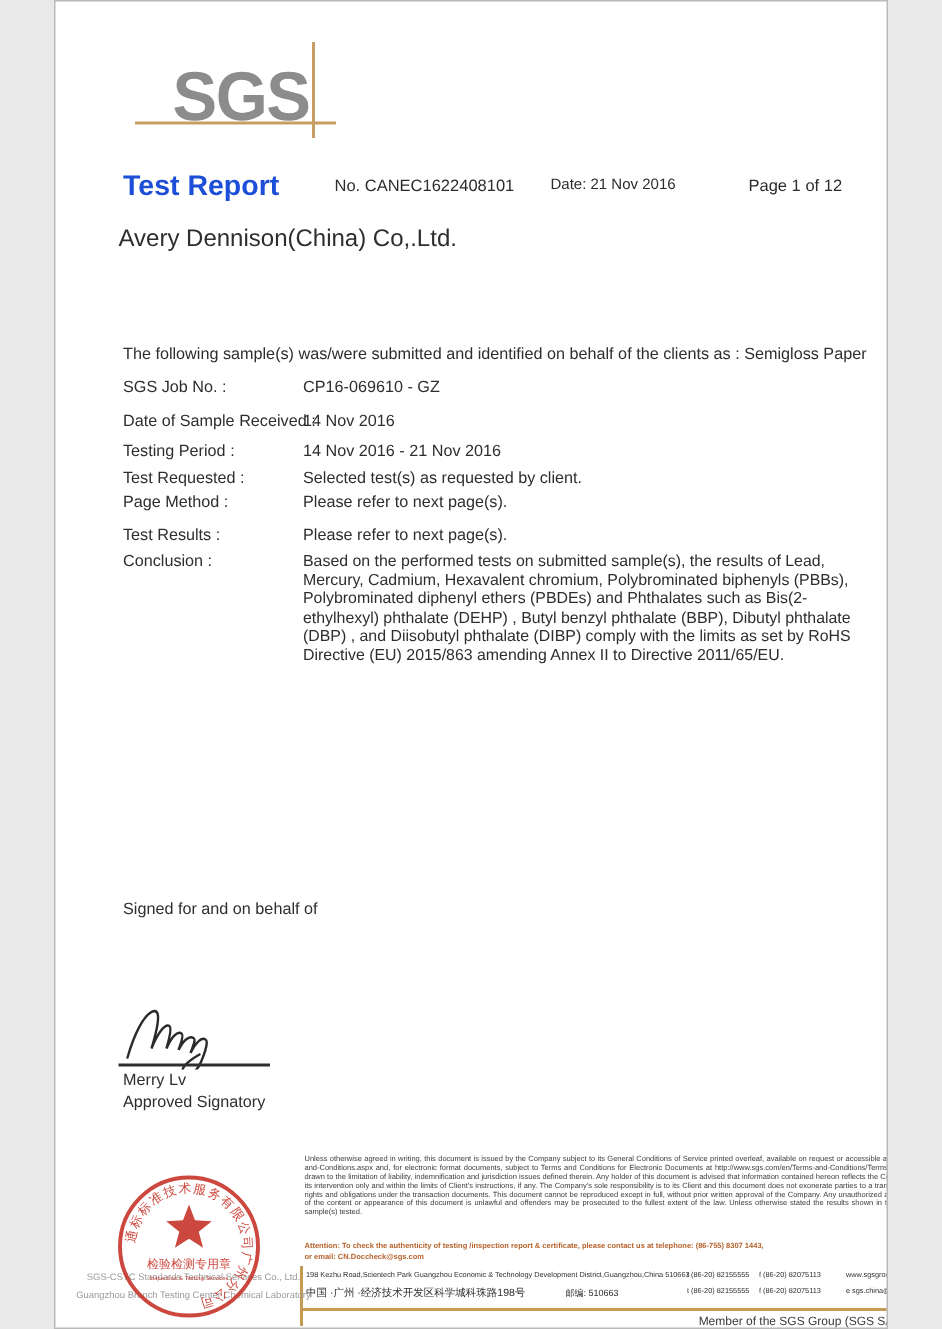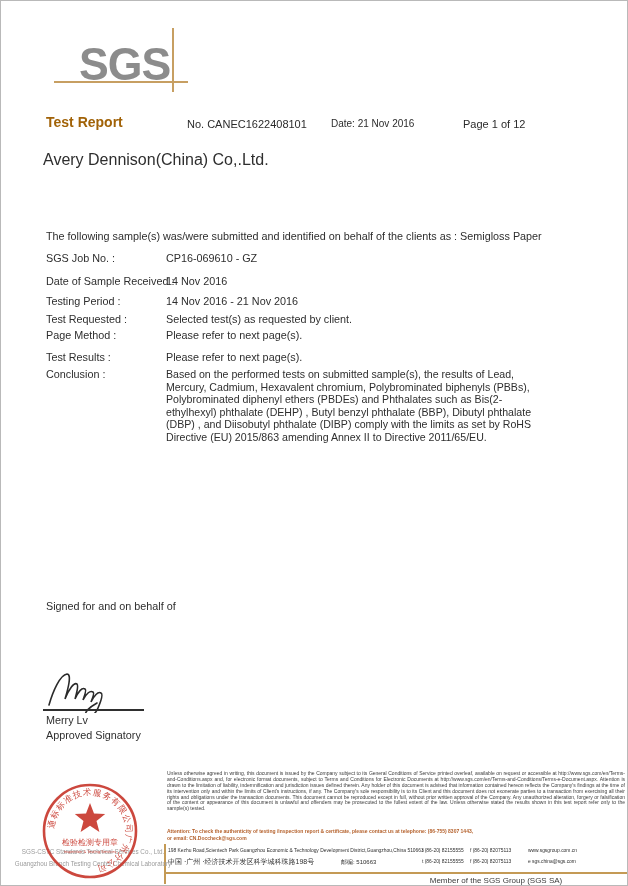--- a/index.html
+++ b/index.html
@@ -1,31 +1,31 @@
 <!DOCTYPE html>
 <html><head>
 <meta charset="utf-8">
 <style>
   * { margin:0; padding:0; box-sizing:border-box; }
   html,body { background:#e9e9e9; }
   body { font-family:"Liberation Sans","DejaVu Sans",sans-serif; }
   .page {
-    position:relative; width:628px; height:886px; margin:0 auto;
+    position:relative; width:556px; height:886px; margin:0 auto;
     background:#ffffff; border:1px solid #b9b9b9; overflow:hidden;
     color:#2e2e2e;
   }
 
   
   .logo-text { position:absolute; left:78px; top:36px; font-size:46px; font-weight:bold;
                color:#8c8c8c; letter-spacing:-1px; transform:scaleX(0.97); transform-origin:left; }
   .cross-h { position:absolute; left:53px; top:80px; width:134px; height:2px; background:#c79f62; }
   .cross-v { position:absolute; left:171px; top:27px; width:2px; height:64px; background:#c79f62; }
 
   
-  .hdr-title { position:absolute; left:45px; top:113px; font-size:14px; font-weight:bold; color:#a16207; }
+  .hdr-title { position:absolute; left:45px; top:113px; font-size:19px; font-weight:bold; color:#1d4ed8; }
   .hdr-no   { position:absolute; left:186px; top:117px; font-size:11px; color:#2b2b2b; }
   .hdr-date { position:absolute; left:330px; top:117px; font-size:10px; color:#2b2b2b; }
   .hdr-page { position:absolute; left:462px; top:117px; font-size:11px; color:#2b2b2b; }
 
   .client-name { position:absolute; left:42px; top:150px; font-size:16px; }
   .client-addr { position:absolute; left:45px; top:171px; font-size:10.8px; }
   .sample-line { position:absolute; left:45px; top:229px; font-size:10.8px; }
 
   .info-row { position:absolute; left:0; width:628px; font-size:10.8px; }
   .info-row .lbl { position:absolute; left:45px; }

